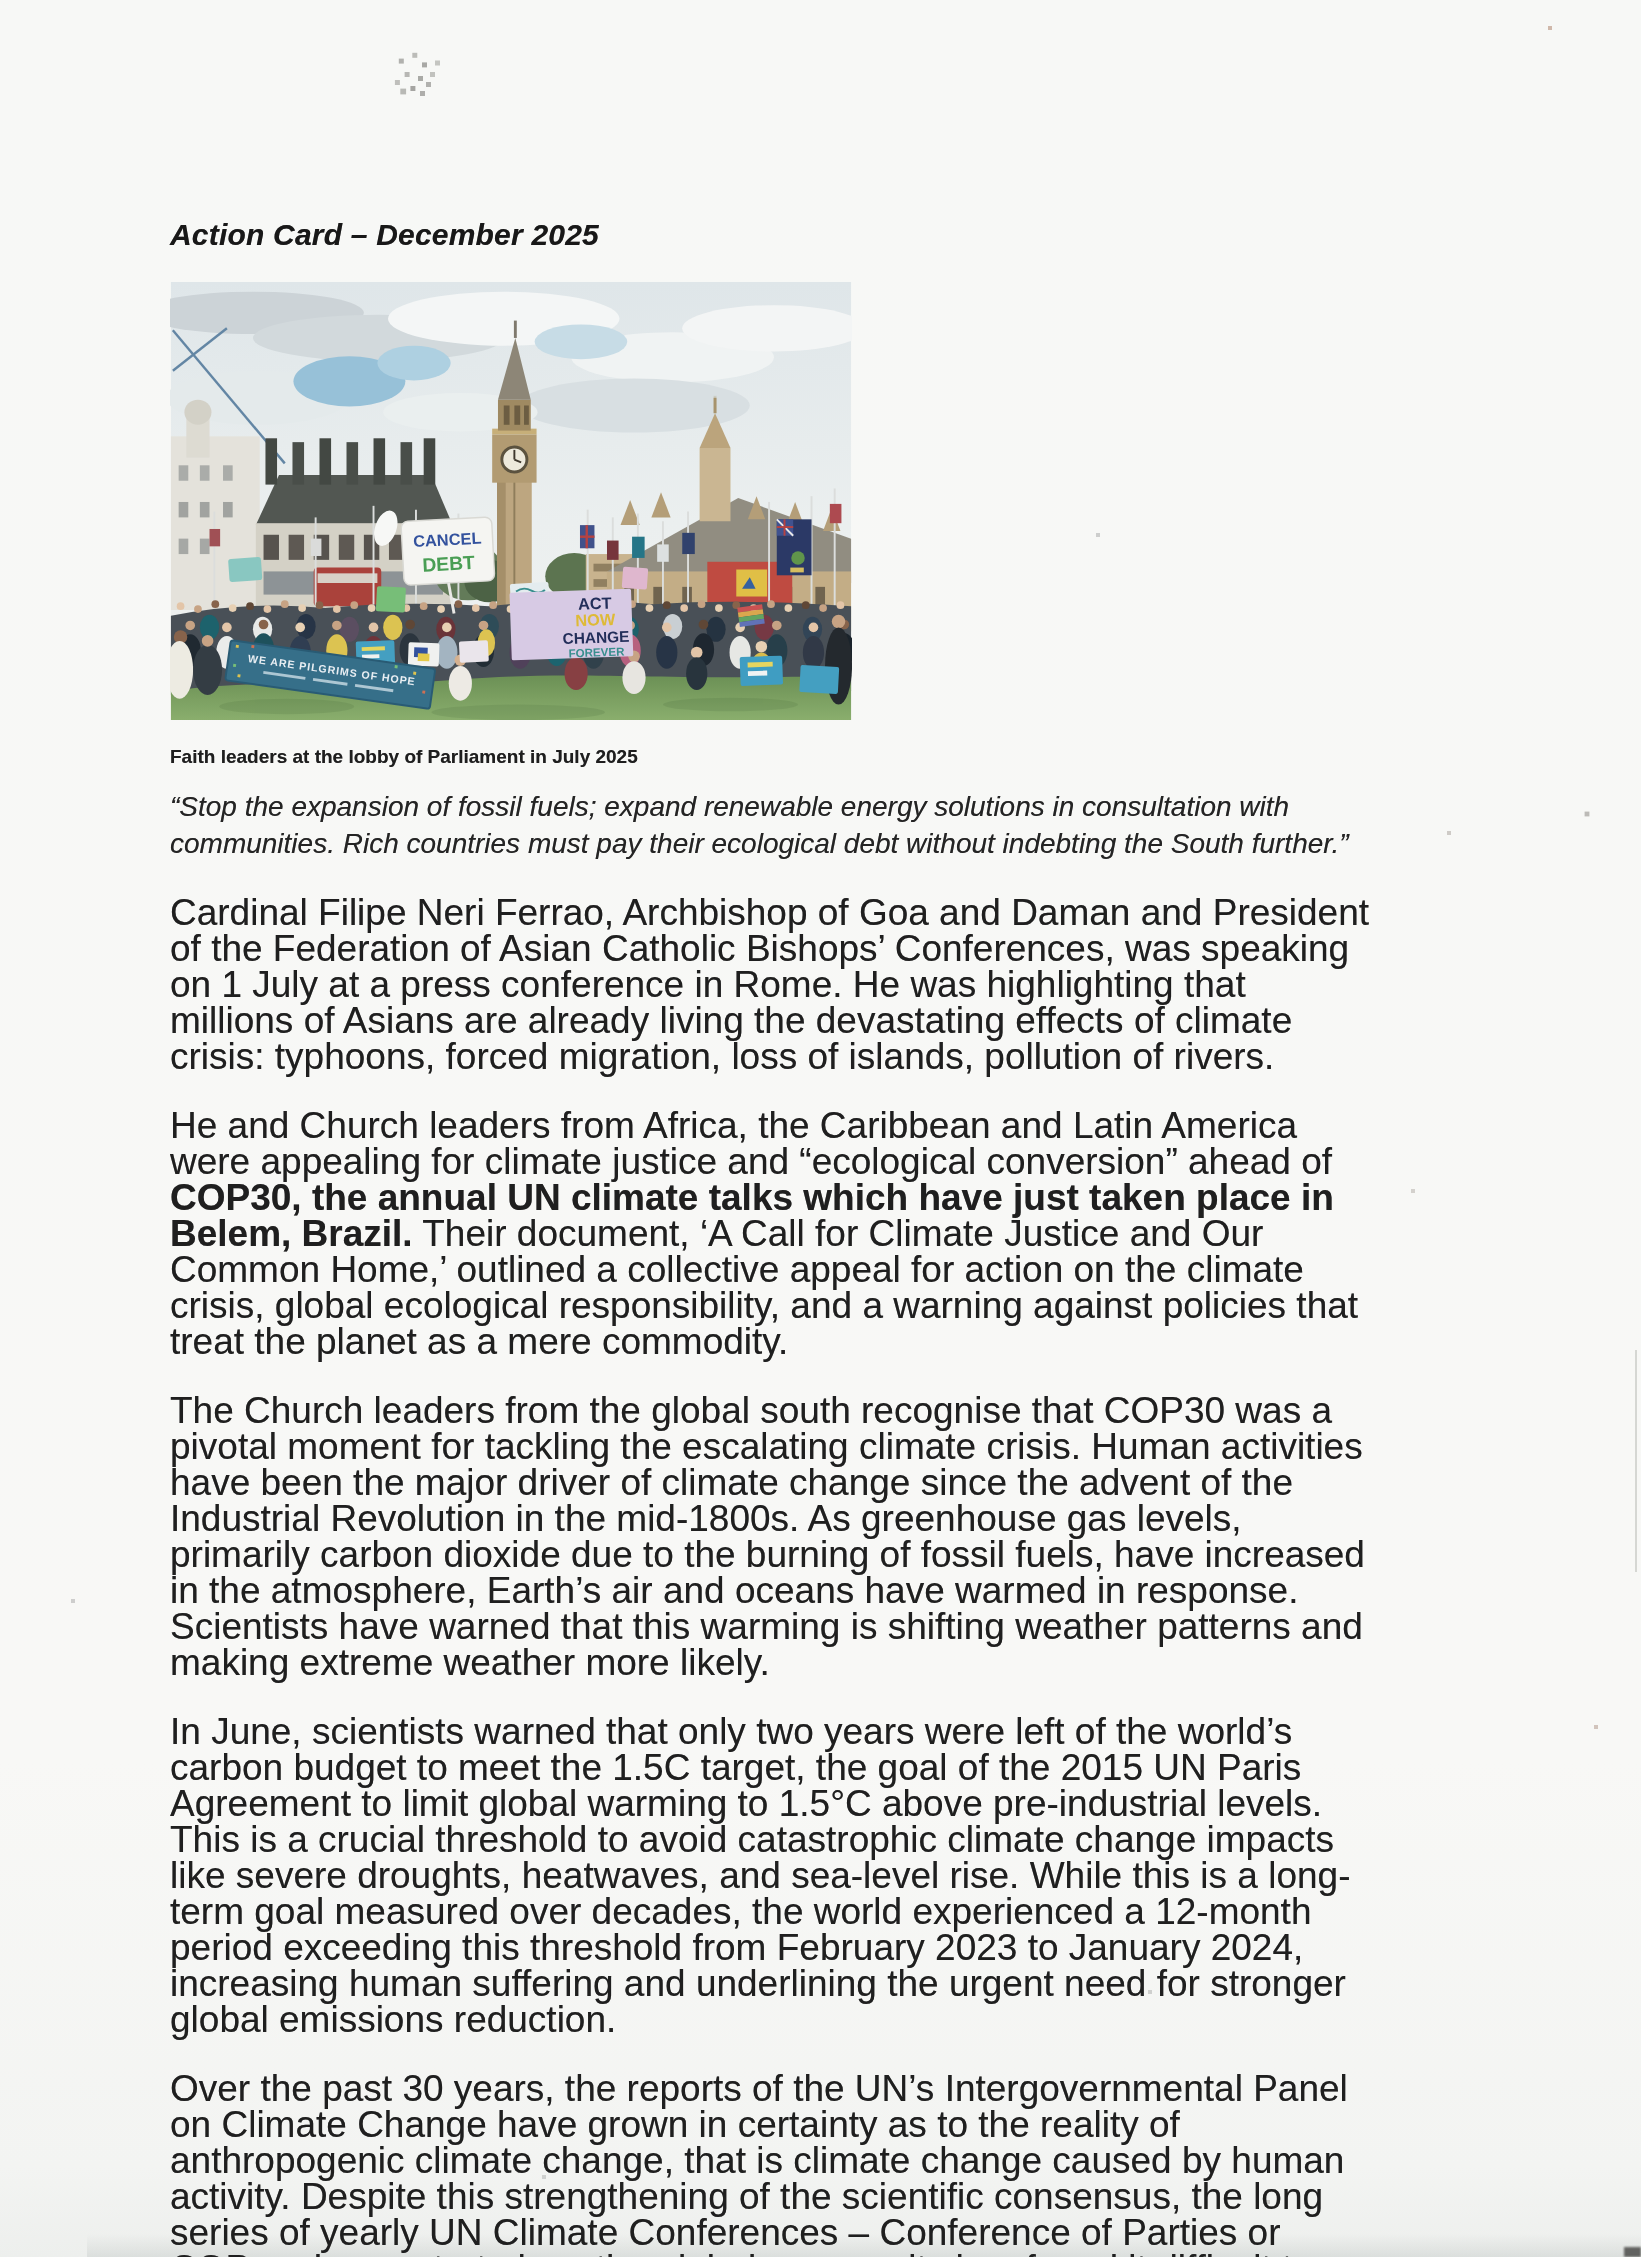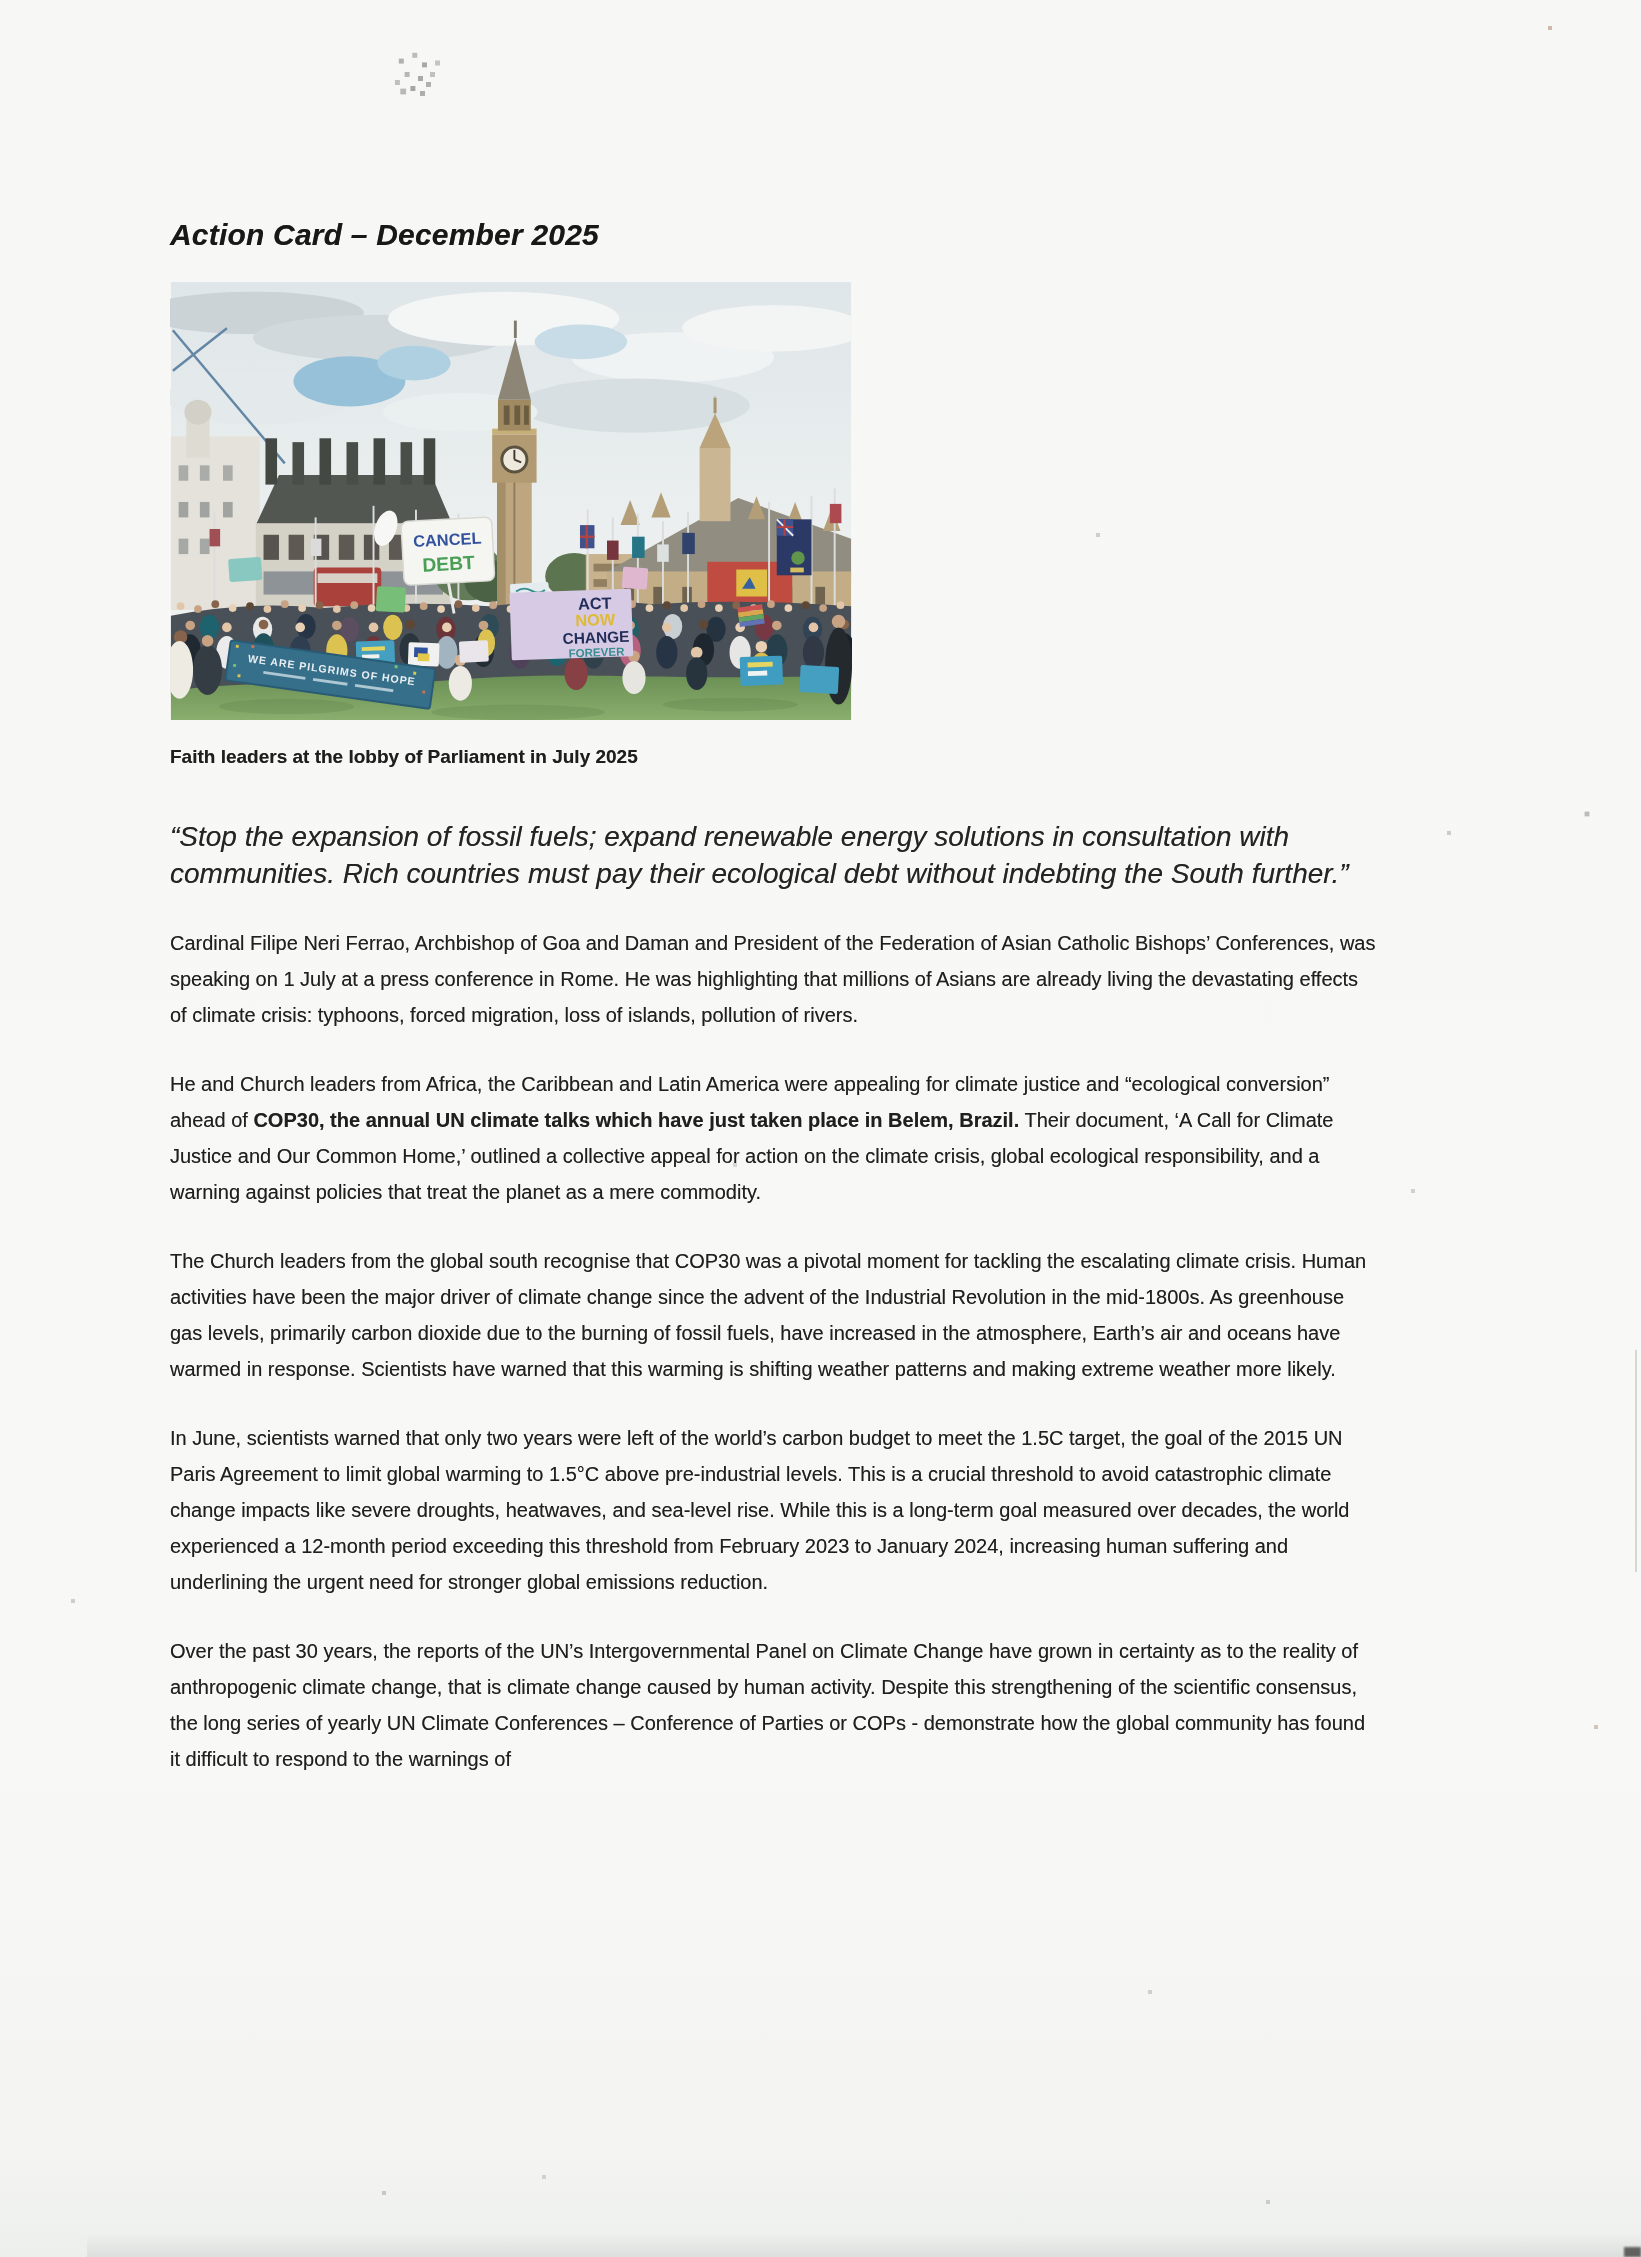--- a/index.html
+++ b/index.html
@@ -14,25 +14,25 @@
     font-size:30px;font-weight:bold;font-style:italic;line-height:36px;color:#181818;
     text-shadow:0 0 0.6px rgba(25,25,25,.55);letter-spacing:0.2px;margin-top:26px;
   }
   .photo-wrap{margin-top:29px;width:682px;height:438px;position:relative;}
   .photo-svg{display:block;filter:blur(0.5px) saturate(.86) brightness(1.02) contrast(.97);}
   .caption{
     margin-top:26px;width:734px;font-size:19px;font-weight:bold;color:#1e1e1e;
     text-shadow:0 0 0.6px rgba(25,25,25,.5);
   }
   .quote{
-    margin-top:50px;font-style:italic;font-size:28px;line-height:37px;color:#242424;
+    margin-top:20px;font-style:italic;font-size:28px;line-height:37px;color:#242424;
     text-shadow:0 0 0.6px rgba(30,30,30,.5);
   }
   .para{
-    margin:33px 0 0 0;font-size:20px;line-height:36px;color:#1f1f1f;
+    margin:33px 0 0 0;font-size:37px;line-height:36px;color:#1f1f1f;
     text-shadow:0 0 0.6px rgba(30,30,30,.5);
   }
   .b{font-weight:bold;}
   
   .smudge{position:absolute;left:394px;top:48px;width:2.9px;height:2.9px;background:transparent;filter:blur(0.4px);opacity:.75;
     box-shadow:5.8px 11.6px 0 1px #9a9a96,19.3px 5.8px 0 1px #a8a8a4,29px 15.4px 0 1px #8e8e8a,11.6px 25px 0 1px #a2a29e,
     25px 29px 0 1px #90908c,1.9px 33px 0 1px #adada9,33px 35px 0 1px #9a9a96,17.4px 39px 0 1px #8a8a86,
     7.7px 42px 0 1.4px #a4a4a0,27px 44px 0 1px #969692,37px 25px 0 1px #b0b0ac,42px 13.5px 0 1px #b4b4b0;}
   .speckles{position:absolute;left:0;top:0;width:1.9px;height:1.9px;background:transparent;
     box-shadow:1448px 832px 0 1px rgba(120,110,100,.32),72px 1600px 0 1px rgba(110,110,110,.3),

